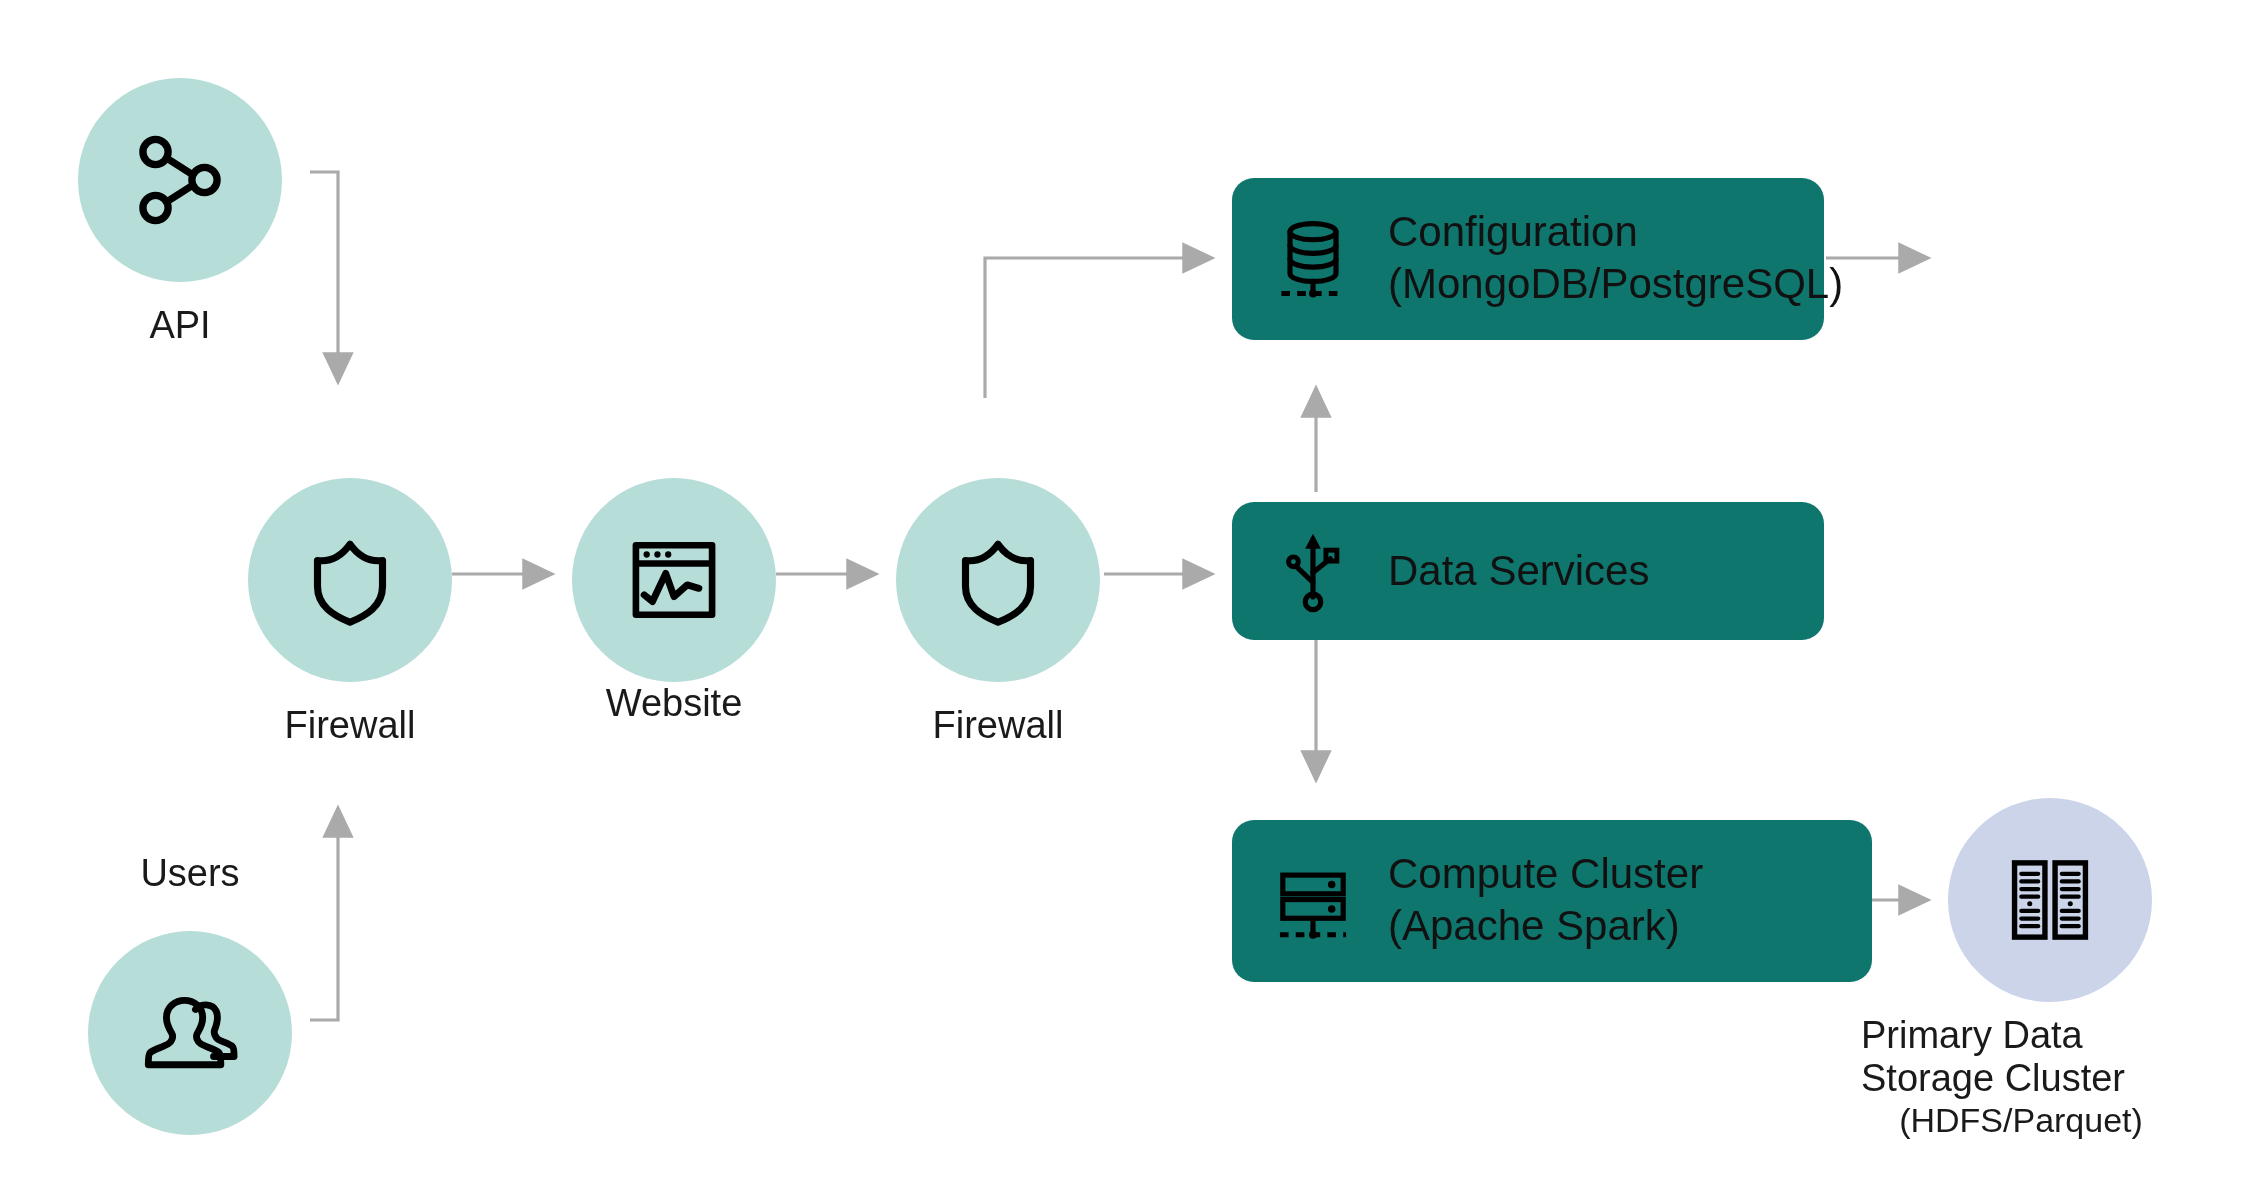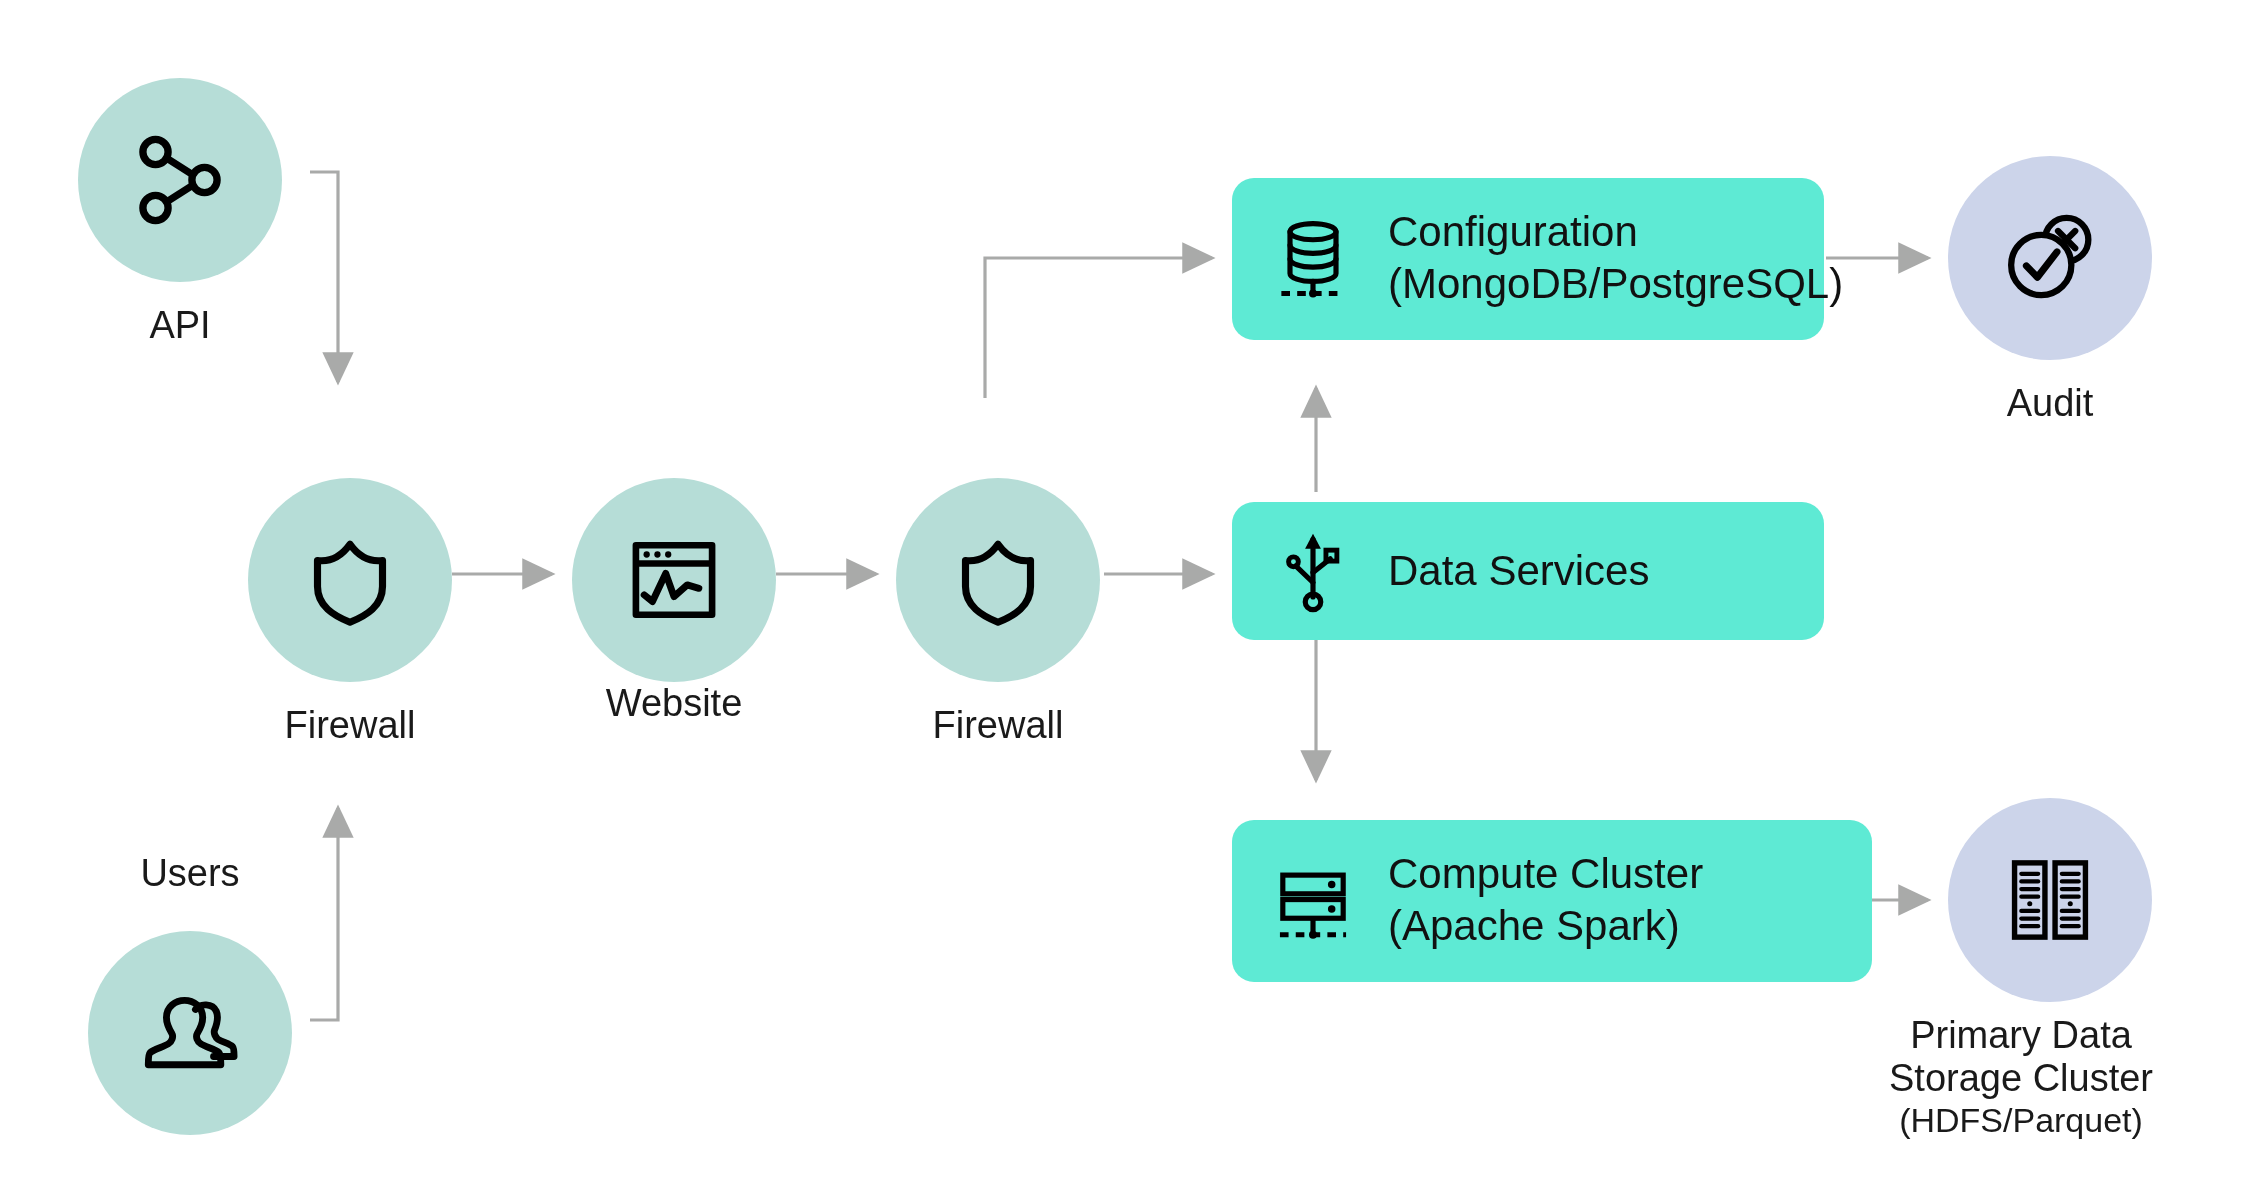--- a/index.html
+++ b/index.html
@@ -12,33 +12,33 @@
   }
   #canvas{position:absolute;inset:0;width:2252px;height:1204px;}
   svg.edges{position:absolute;left:0;top:0;width:2252px;height:1204px;pointer-events:none;}
 
   
   .circle-node{position:absolute;display:flex;flex-direction:column;align-items:center;}
   .circle{border-radius:50%;display:flex;align-items:center;justify-content:center;}
   .circle.teal{background:#b6ddd7;}
   .circle.lav{background:#ccd4ea;}
   .node-label{
-    text-align:center;
+    text-align:left;
     font-size:38px;
     line-height:1.14;
     color:#1a1a1a;
     white-space:pre-line;
     font-weight:400;
   }
   .node-sub{font-size:34px;line-height:1.14;color:#1a1a1a;}
 
   
   .box-node{
     position:absolute;
-    background:#5eead4;
+    background:#0f766e;
     border-radius:22px;
     display:flex;
     align-items:center;
     box-sizing:border-box;
   }
   .box-icon{flex:0 0 auto;display:flex;align-items:center;justify-content:center;}
   .box-text{display:flex;flex-direction:column;justify-content:center;}
   .box-title{font-size:42px;line-height:1.1;color:#111;}
   .box-sub{font-size:42px;line-height:1.18;color:#111;margin-top:4px;}
 </style>
@@ -193,34 +193,20 @@
         <circle cx="32" cy="55.5" r="2.8" fill="#000"></circle>
         <line x1="9" y1="55.5" x2="55" y2="55.5" stroke="#000" stroke-width="3.6" stroke-dasharray="6 5" stroke-linecap="butt"></line>
       </svg>
     </div>
     <div class="box-text" style="margin-left:22px;">
       <div class="box-title">Compute Cluster</div>
       <div class="box-sub">(Apache Spark)</div>
     </div>
   </div>
 
-  <div class="circle-node" style="left:1948px; top:156px; width:204px;">
-    <div class="circle lav" style="width:204px;height:204px;">
-      <svg width="112" height="112" viewBox="0 0 64 64">
-        <g fill="none" stroke="#000" stroke-width="3.6" stroke-linecap="round" stroke-linejoin="round">
-          <circle cx="41.5" cy="21.5" r="12.4"></circle>
-          <line x1="36.6" y1="16.6" x2="46.4" y2="26.4"></line>
-          <line x1="46.4" y1="16.6" x2="36.6" y2="26.4"></line>
-          <circle cx="27" cy="36" r="17.2" fill="#ccd4ea"></circle>
-          <polyline points="18.5,36.5 24.8,43 36,28.5" stroke-width="4"></polyline>
-        </g>
-      </svg>
-    </div>
-    <div class="node-label" style="margin-top:22px;">Audit</div>
-  </div>
 
   <div class="circle-node" style="left:1948px; top:798px; width:204px;">
     <div class="circle lav" style="width:204px;height:204px;">
       <svg width="108" height="108" viewBox="0 0 64 64">
         <g fill="none" stroke="#000" stroke-width="3.2">
           <rect x="11" y="10" width="18" height="44"></rect>
           <rect x="35" y="10" width="18" height="44"></rect>
         </g>
         <g stroke="#000" stroke-width="2.5" stroke-linecap="round">
           <line x1="15" y1="16.5" x2="25" y2="16.5"></line>

